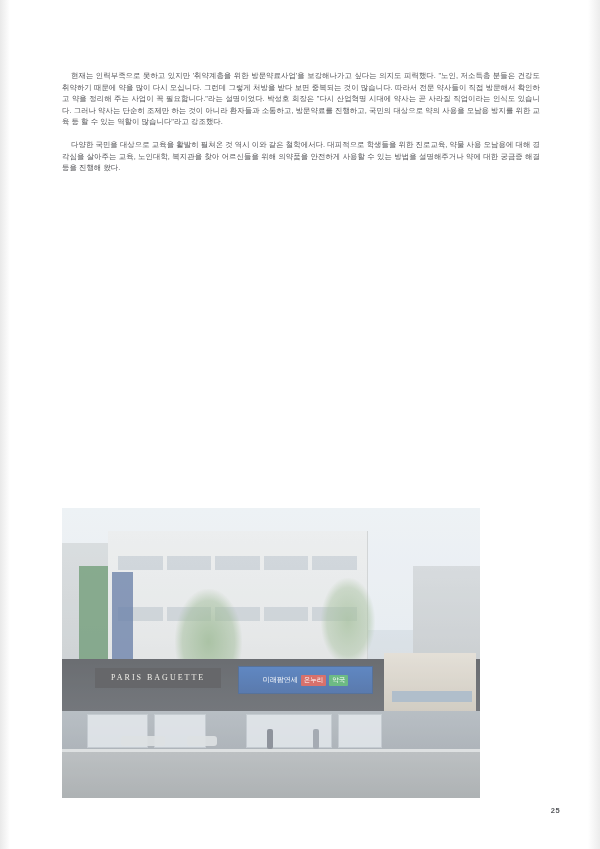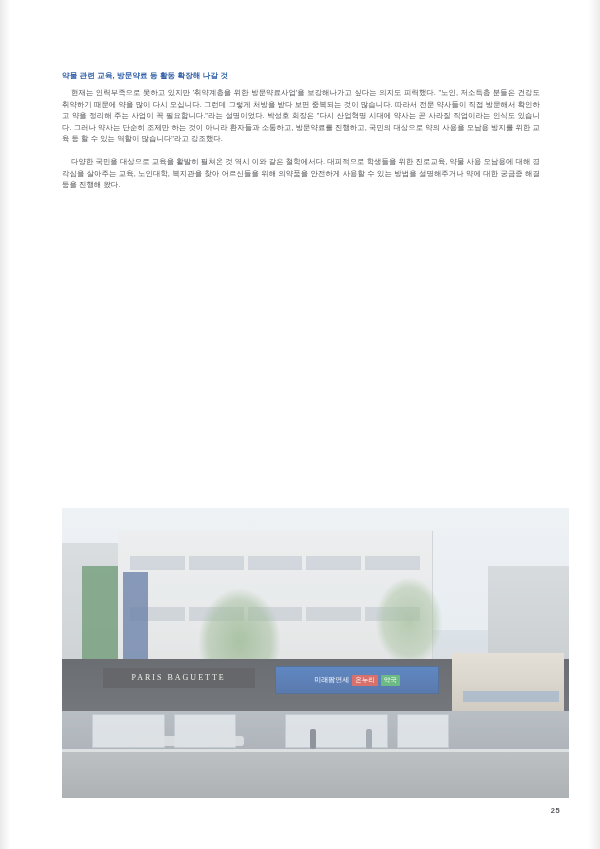--- a/index.html
+++ b/index.html
@@ -59,21 +59,21 @@
     letter-spacing: 0.1px;
   }
   .section {
     margin-bottom: 13px;
   }
   
   .photo-wrap {
     position: absolute;
     left: 62px;
     top: 508px;
-    width: 507px;
+    width: 418px;
     height: 290px;
   }
   .photo {
     position: relative;
     width: 100%;
     height: 100%;
     overflow: hidden;
     background: linear-gradient(to bottom, #cfdbe4 0%, #cdd8e1 38%, #c8cfd4 60%, #b9bfc3 100%);
   }
   
@@ -289,21 +289,20 @@
 <body>
 
 <div class="page">
   <div class="page-edge-left"></div>
   <div class="page-edge-right"></div>
 
   <div class="content">
 
 
     <div class="section">
-      <h2 class="subhead">약물 관련 교육, 방문약료 등 활동 확장해 나갈 것</h2>
       <p class="body-text">현재는 인력부족으로 못하고 있지만 '취약계층을 위한 방문약료사업'을 보강해나가고 싶다는 의지도 피력했다. "노인, 저소득층 분들은 건강도 취약하기 때문에 약을 많이 다시 오십니다. 그런데 그렇게 처방을 받다 보면 중복되는 것이 많습니다. 따라서 전문 약사들이 직접 방문해서 확인하고 약을 정리해 주는 사업이 꼭 필요합니다."라는 설명이었다. 박성호 회장은 "다시 산업혁명 시대에 약사는 곧 사라질 직업이라는 인식도 있습니다. 그러나 약사는 단순히 조제만 하는 것이 아니라 환자들과 소통하고, 방문약료를 진행하고, 국민의 대상으로 약의 사용을 오남용 방지를 위한 교육 등 할 수 있는 역할이 많습니다"라고 강조했다.</p>
       <p class="body-text">다양한 국민을 대상으로 교육을 활발히 펼쳐온 것 역시 이와 같은 철학에서다. 대피적으로 학생들을 위한 진로교육, 약물 사용 오남용에 대해 경각심을 살아주는 교육, 노인대학, 복지관을 찾아 어르신들을 위해 의약품을 안전하게 사용할 수 있는 방법을 설명해주거나 약에 대한 궁금증 해결 등을 진행해 왔다.</p>
     </div>
 
 
   </div>
 
   <div class="photo-wrap">
     <div class="photo">
       <div class="sky"></div>

